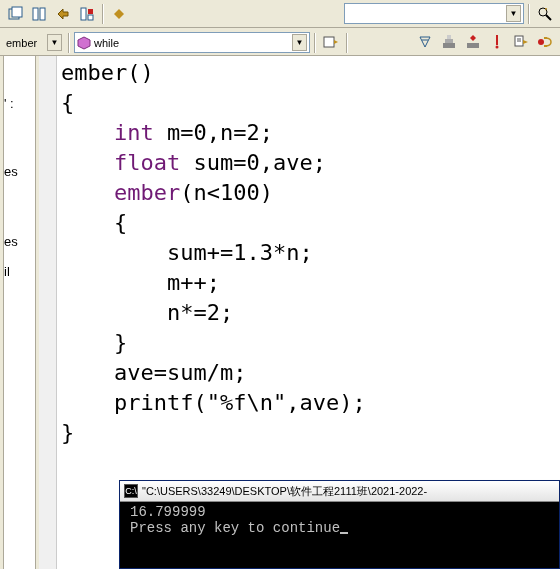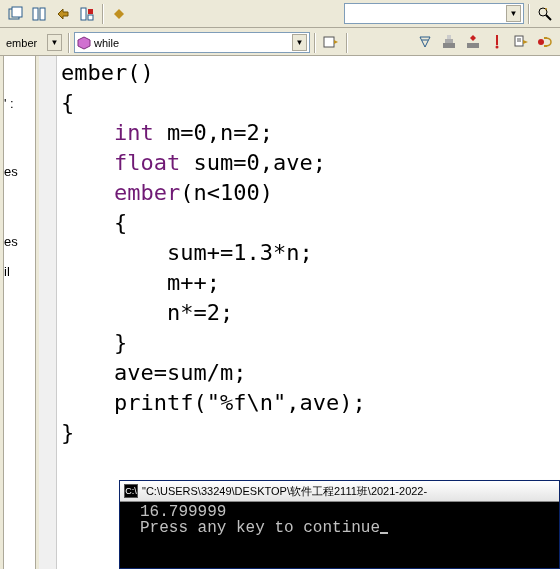--- a/index.html
+++ b/index.html
@@ -137,23 +137,23 @@
   .console-icon {
     width: 14px; height: 14px;
     border: 1px solid #555;
     background: #000;
     display: flex; align-items: center; justify-content: center;
   }
   .console-icon-inner {
     font-size: 9px; color: #fff; line-height: 1;
   }
   .console-body {
-    padding: 2px 20px;
+    padding: 2px 10px;
     font-family: "Consolas","Courier New",monospace;
-    font-size: 16px;
+    font-size: 14px;
     color: #c0c0c0;
     white-space: pre;
     line-height: 16px;
   }
   .cursor-block {
     display: inline-block;
     width: 8px; height: 2px;
     background: #c0c0c0;
     vertical-align: -2px;
   }

